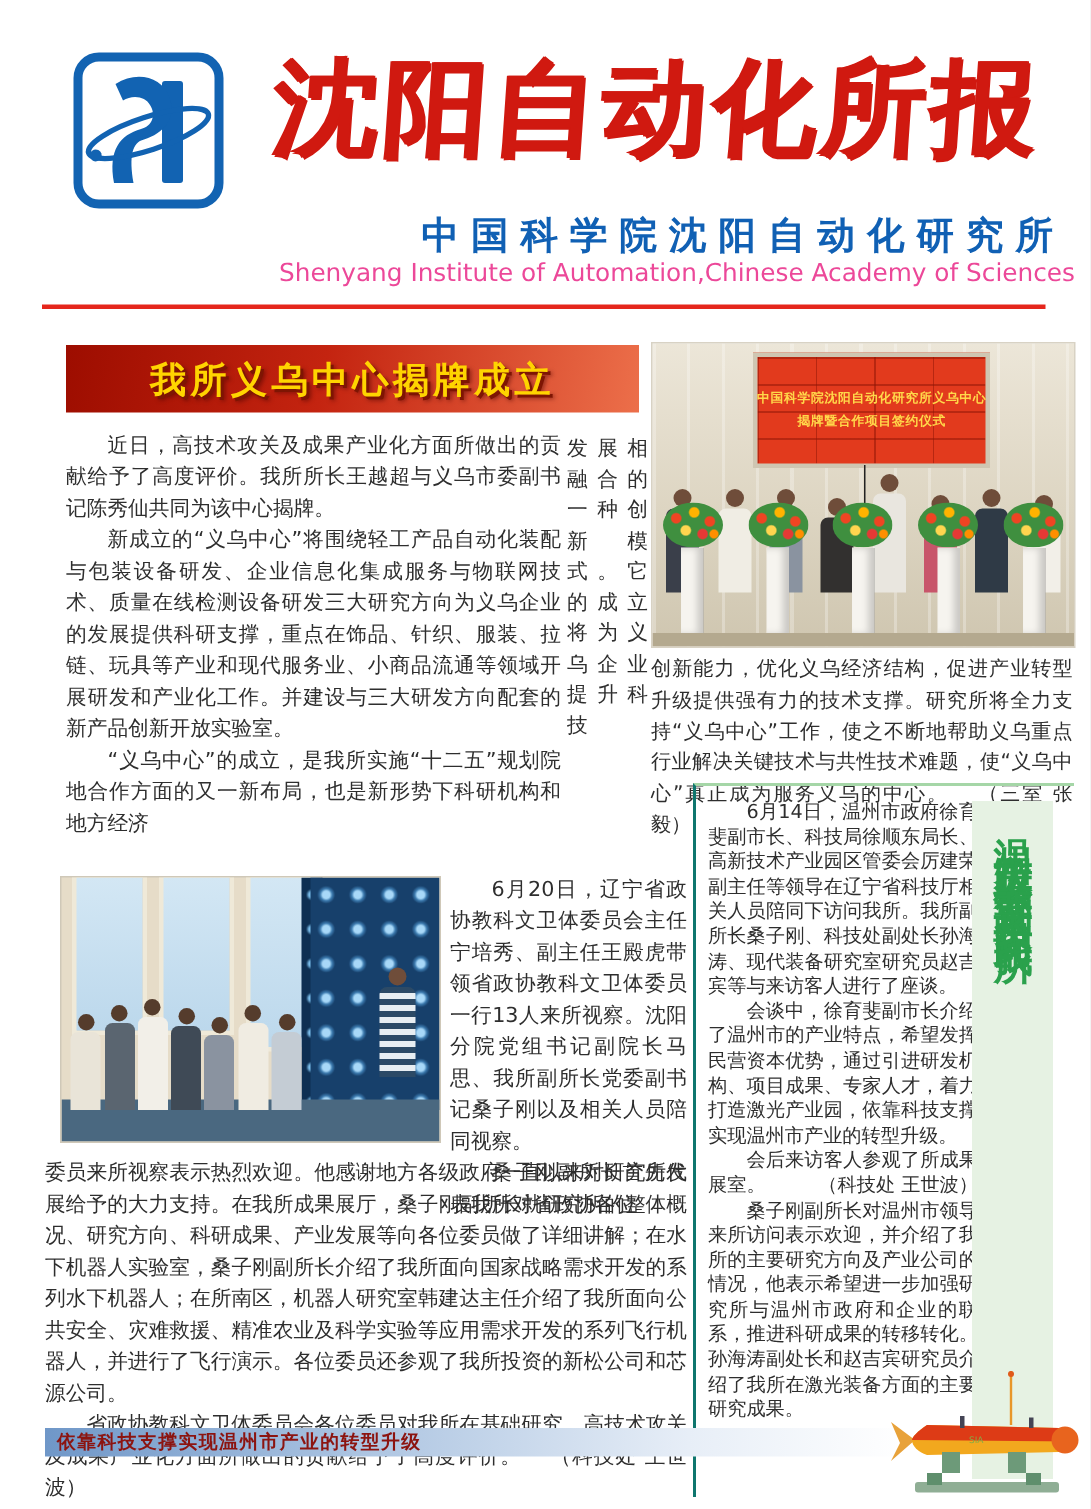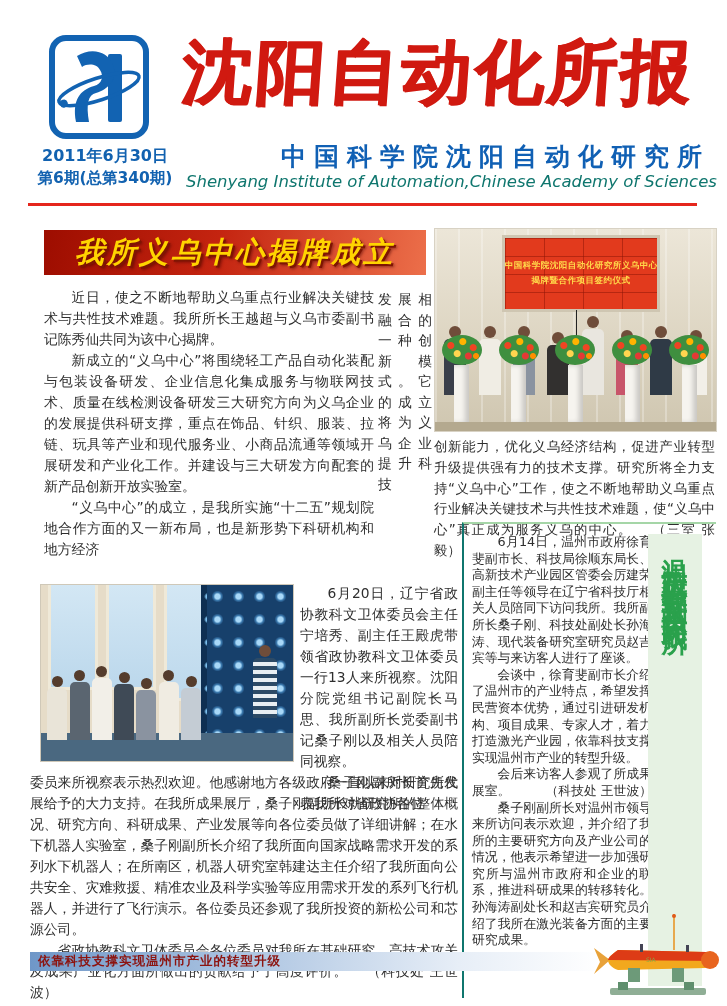--- a/index.html
+++ b/index.html
@@ -12,35 +12,35 @@
                color:#1262b0;font-weight:bold;line-height:1.45;}
   .issue-block .d1{font-size:16px;}
   .issue-block .d2{font-size:15.5px;}
   .masthead{position:absolute;left:182px;top:26px;width:528px;height:116px;margin:0;
             font-size:70px;font-weight:900;color:#d01910;letter-spacing:3px;
             transform:skewX(-4deg);white-space:nowrap;
             text-shadow:1px 1px 0 #d01910, -1px 0 0 #d01910;}
   .org-cn{position:absolute;left:186px;top:140px;width:524px;text-align:right;
           color:#1060b4;font-size:25px;font-weight:bold;letter-spacing:8px;white-space:nowrap;}
   .org-en{position:absolute;left:186px;top:172px;width:524px;text-align:center;
-          color:#0f766e;font-size:16.5px;white-space:nowrap;font-style:italic;}
+          color:#ec4899;font-size:16.5px;white-space:nowrap;}
   .red-rule{position:absolute;left:28px;top:203px;width:669px;height:3px;background:#e5261c;}
 
   
   .body-text{font-size:13.8px;line-height:21px;text-align:justify;text-justify:inter-ideograph;color:#2e2e2e;}
   .body-text p{margin:0;text-indent:2em;}
   .body-text p.noindent{text-indent:0;}
   .byline{margin-left:14px;}
 
   
   .a1-banner{position:absolute;left:44px;top:230px;width:382px;height:45px;
              background:linear-gradient(100deg,#9d0d00 0%,#c42410 45%,#ec6f4a 100%);
              display:flex;align-items:center;justify-content:center;}
-  .a1-banner span{color:#ffd400;font-size:29px;font-weight:900;letter-spacing:3px;white-space:nowrap;
-                  text-shadow:2px 2px 0 #7e1503,3px 3px 3px rgba(70,0,0,.55);font-style:italic;}
+  .a1-banner span{color:#ffd400;font-size:24px;font-weight:900;letter-spacing:3px;white-space:nowrap;
+                  text-shadow:2px 2px 0 #7e1503,3px 3px 3px rgba(70,0,0,.55);}
   .a1-col1{position:absolute;left:44px;top:287px;width:330px;}
   .a1-col2{position:absolute;left:378px;top:289px;width:54px;font-size:13.8px;line-height:20.5px;
            text-align:justify;text-justify:inter-ideograph;color:#2e2e2e;}
   .a1-col3{position:absolute;left:434px;top:437px;width:281px;font-size:13.4px;line-height:20.8px;
            text-align:justify;text-justify:inter-ideograph;color:#2e2e2e;}
 
   
   .photo1{position:absolute;left:434px;top:228px;width:281px;height:202px;overflow:hidden;
           background:linear-gradient(#ece6d8 0%,#ddd5c2 55%,#cfc6b0 100%);border:1px solid #d8d2c4;text-align:right;}
   .photo1 .stripes{position:absolute;inset:0;
@@ -146,24 +146,20 @@
     <svg viewBox="0 0 102 106" width="102" height="106">
       <rect x="4" y="4" width="94" height="98" rx="14" fill="#ffffff" stroke="#1263b2" stroke-width="6"></rect>
       <rect x="60" y="20" width="14" height="68" rx="2" fill="#1263b2"></rect>
       <path d="M28 88 C24 66 32 56 46 52 C54 50 56 42 52 36 C49 30 40 29 34 33 L29 22 C43 13 60 17 65 31 C70 45 61 55 48 59 C40 61 38 70 41 88 Z" fill="#1263b2"></path>
       <g transform="rotate(-18 51 55)">
         <ellipse cx="51" cy="55" rx="42" ry="11" fill="none" stroke="#1263b2" stroke-width="3.5"></ellipse>
         <circle cx="13" cy="58" r="4" fill="#1263b2"></circle>
       </g>
     </svg>
   </div>
-  <div class="issue-block">
-    <div class="d1">2011年6月30日</div>
-    <div class="d2">第6期(总第340期)</div>
-  </div>
   <h1 class="masthead">沈阳自动化所报</h1>
   <div class="org-cn">中国科学院沈阳自动化研究所</div>
   <div class="org-en">Shenyang Institute of Automation,Chinese Academy of Sciences</div>
   <div class="red-rule"></div>
 
   <div class="a1-banner">
     <span>我所义乌中心揭牌成立</span>
   </div>
 
   <div class="photo1">
@@ -226,21 +222,21 @@
         </div>
       <div class="ped">
           <div class="ball"></div>
           <div class="col"></div>
         </div>
     </div>
     <div class="p1-floor"></div>
   </div>
 
   <div class="a1-col1 body-text">
-    <p>近日，使之不断地帮助义乌重点行业解决关键技术与共性技术难题。我所所长王越超与义乌市委副书记陈秀仙共同为该中心揭牌。</p>
+    <p>近日，高技术攻关及成果产业化方面所做出的贡献给予了高度评价。我所所长王越超与义乌市委副书记陈秀仙共同为该中心揭牌。</p>
     <p>新成立的“义乌中心”将围绕轻工产品自动化装配与包装设备研发、企业信息化集成服务与物联网技术、质量在线检测设备研发三大研究方向为义乌企业的发展提供科研支撑，重点在饰品、针织、服装、拉链、玩具等产业和现代服务业、小商品流通等领域开展研发和产业化工作。并建设与三大研发方向配套的新产品创新开放实验室。</p>
     <p>“义乌中心”的成立，是我所实施“十二五”规划院地合作方面的又一新布局，也是新形势下科研机构和地方经济</p>
   </div>
   <div class="a1-col2">发展相融合的一种创新模式。它的成立将为义乌企业提升科技</div>
   <div class="a1-col3">
     <span>创新能力，优化义乌经济结构，促进产业转型升级提供强有力的技术支撑。研究所将全力支持“义乌中心”工作，使之不断地帮助义乌重点行业解决关键技术与共性技术难题，使“义乌中心”真正成为服务义乌的中心。</span>
     <span class="byline">（三室 张毅）</span>
   </div>
 
 

